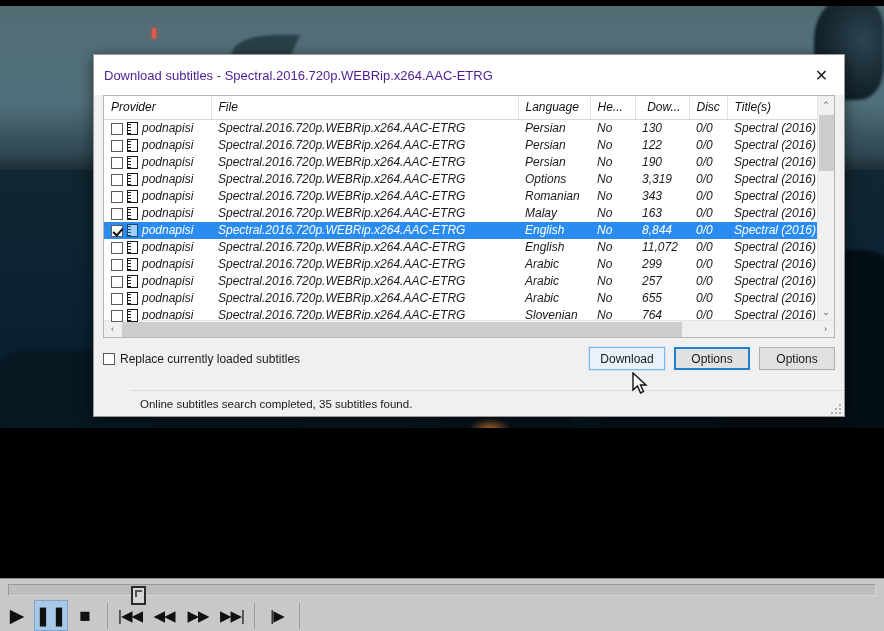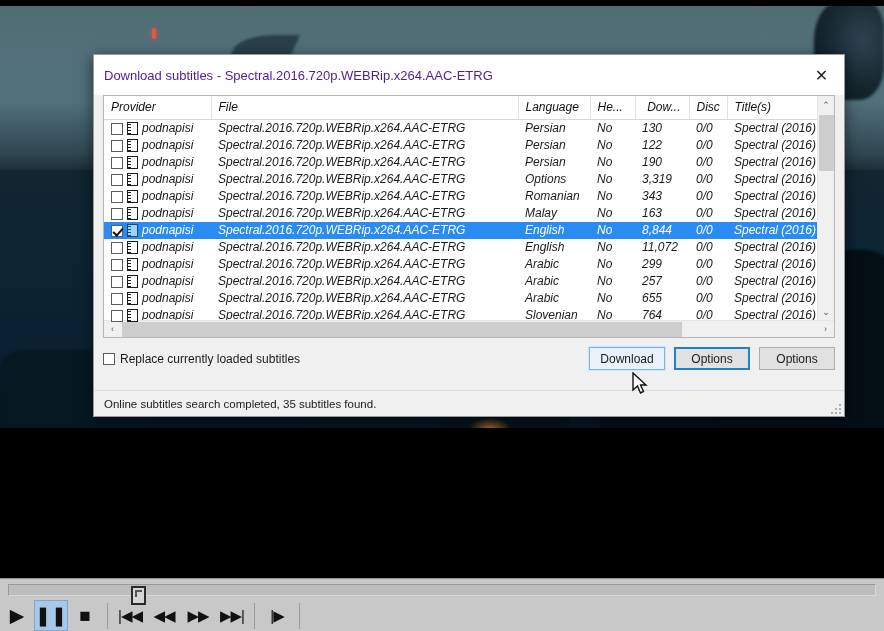--- a/index.html
+++ b/index.html
@@ -180,20 +180,21 @@
     height: 23px; min-width: 76px; padding: 0 10px; font-size: 12px; color: #1a1a1a;
     background: #e1e1e1; border: 1px solid #adadad; margin-left: 9px;
     display:flex; align-items:center; justify-content:center; font-family:"Liberation Sans", sans-serif;
   }
   .btn.default { border: 2px solid #1f7fd0; background:#e1e1e1; }
   .btn.hover { background: #e9f2fb; border: 1px solid #7eb4ea; outline: 1px solid #cfe4f7;}
   .statusbar {
     height: 26px; flex: 0 0 auto; background: #f0f0f0; border-top: 1px solid #dcdcdc;
     display: flex; align-items: center; padding: 0 10px; font-size: 11.5px; color: #1a1a1a;
     position: relative;
+    margin-left: 36px;
   }
   .grip { position: absolute; right: 3px; bottom: 2px; width: 12px; height: 12px; }
   .grip i { position:absolute; width:2px; height:2px; background:#b0b0b0; }
 
   
   .cursor { position: absolute; left: 632px; top: 372px; width: 18px; height: 24px; z-index: 50; }
 </style>
 </head>
 <body>
 

